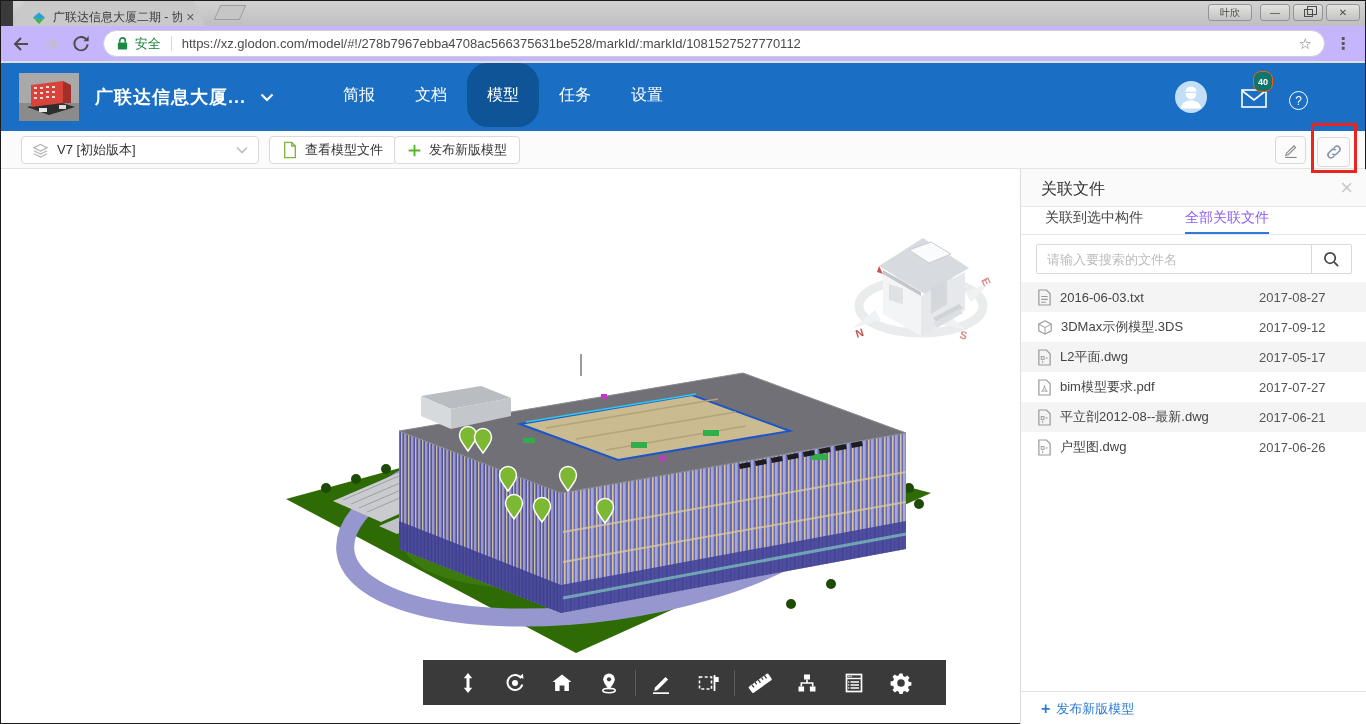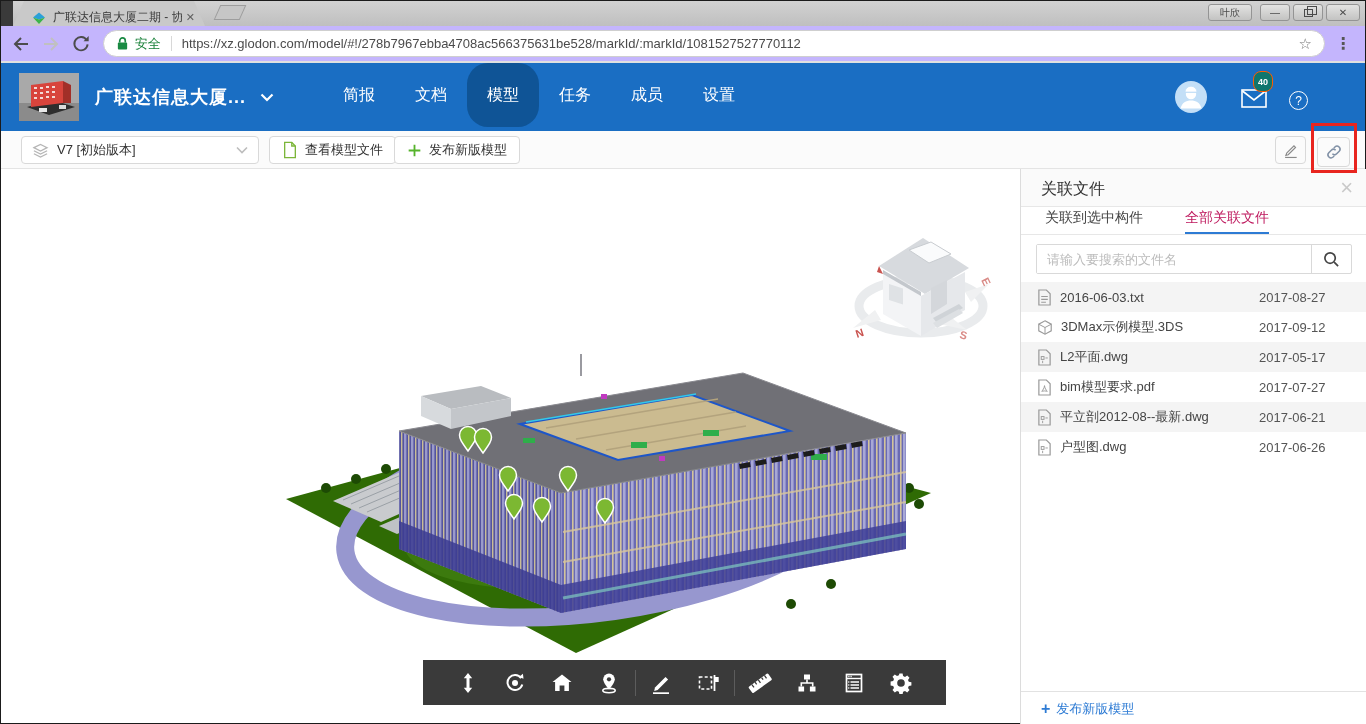--- a/index.html
+++ b/index.html
@@ -86,21 +86,21 @@
   .vt-div { width:1px; height:26px; background:#5c5c5c; margin:0 2px; }
 
   
   .panel { position:absolute; left:1019px; top:168px; width:347px; height:556px; background:#fff;
     border-left:1px solid #dcdcdc; }
   .p-titlerow { position:relative; height:38px; border-bottom:1px solid #e7e7e7; background:#fafafa; }
   .p-title { position:absolute; left:20px; top:10px; font-size:16px; color:#333; }
   .p-close { position:absolute; right:14px; top:6px; font-size:22px; color:#c9c9c9; cursor:pointer; }
   .p-tabs { position:relative; height:28px; border-bottom:1px solid #e7e7e7; display:flex; align-items:flex-end; padding-left:24px; }
   .p-tab { font-size:14px; color:#444; padding-bottom:7px; margin-right:42px; cursor:pointer; }
-  .p-tab.active { color:#be185d; border-bottom:2px solid #2d7bd4; padding-bottom:5px; }
+  .p-tab.active { color:#8b5cf6; border-bottom:2px solid #2d7bd4; padding-bottom:5px; }
   .p-search { margin:9px 15px 8px 15px; height:30px; border:1px solid #d9d9d9; border-radius:2px;
     display:flex; align-items:stretch; }
   .p-search input { flex:1; border:none; outline:none; font-size:13px; padding:0 10px;
     color:#333; font-family:inherit; }
   .p-search input::placeholder { color:#bcbcbc; }
   .p-search-btn { width:40px; border-left:1px solid #d9d9d9; display:flex; align-items:center; justify-content:center; cursor:pointer; }
   .flist { position:absolute; left:0; top:113px; width:100%; }
   .frow { height:30px; display:flex; align-items:center; padding:0 16px; cursor:pointer; }
   .frow.alt { background:#f4f4f4; }
   .fname { flex:1; font-size:13px; color:#444; margin-left:8px; white-space:nowrap; overflow:hidden; }
@@ -193,21 +193,20 @@
       <span>广联达信息大厦...</span>
       <svg class="proj-caret" width="14" height="9" viewBox="0 0 14 9">
         <path d="M1.5 1.5L7 7l5.5-5.5" stroke="#fff" stroke-width="2.2" fill="none"></path>
       </svg>
     </div>
     <div class="nav">
       <div class="nav-item">简报</div>
       <div class="nav-item">文档</div>
       <div class="nav-item active">模型</div>
       <div class="nav-item">任务</div>
-      <div class="nav-item">成员</div>
       <div class="nav-item">设置</div>
     </div>
     <div class="hdr-right">
       <svg class="avatar" viewBox="0 0 32 32">
         <circle cx="16" cy="16" r="16" fill="#c3dff7"></circle>
         <path d="M5.5 27.5C7 21.5 11 19.5 16 19.5s9 2 10.5 8z" fill="#fff"></path>
         <circle cx="16" cy="13" r="5.2" fill="#fff"></circle>
         <path d="M10 11.2a6 6 0 0 1 12 0z" fill="#fff" stroke="#c3dff7" stroke-width="0.8"></path>
         <path d="M9 11.4h14" stroke="#c3dff7" stroke-width="1"></path>
       </svg>

